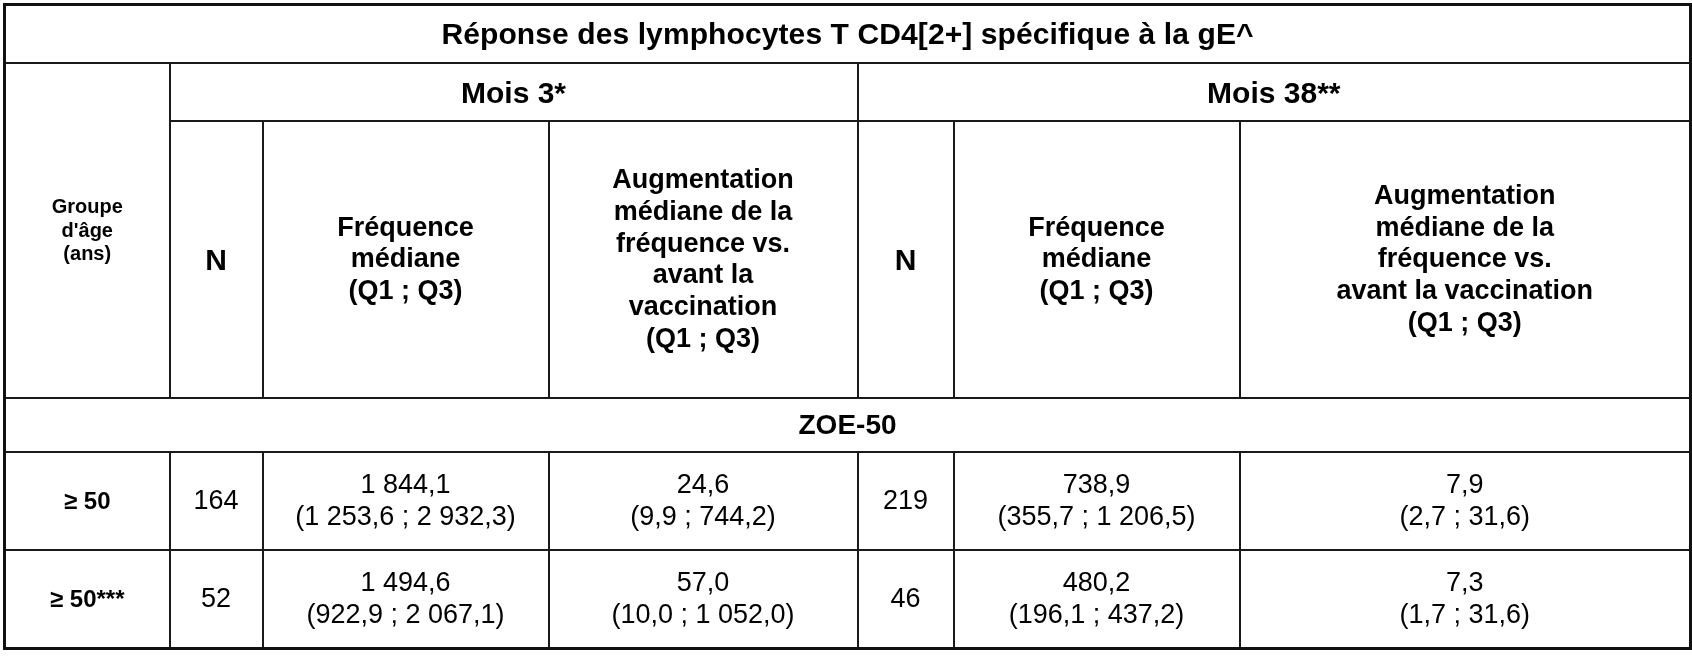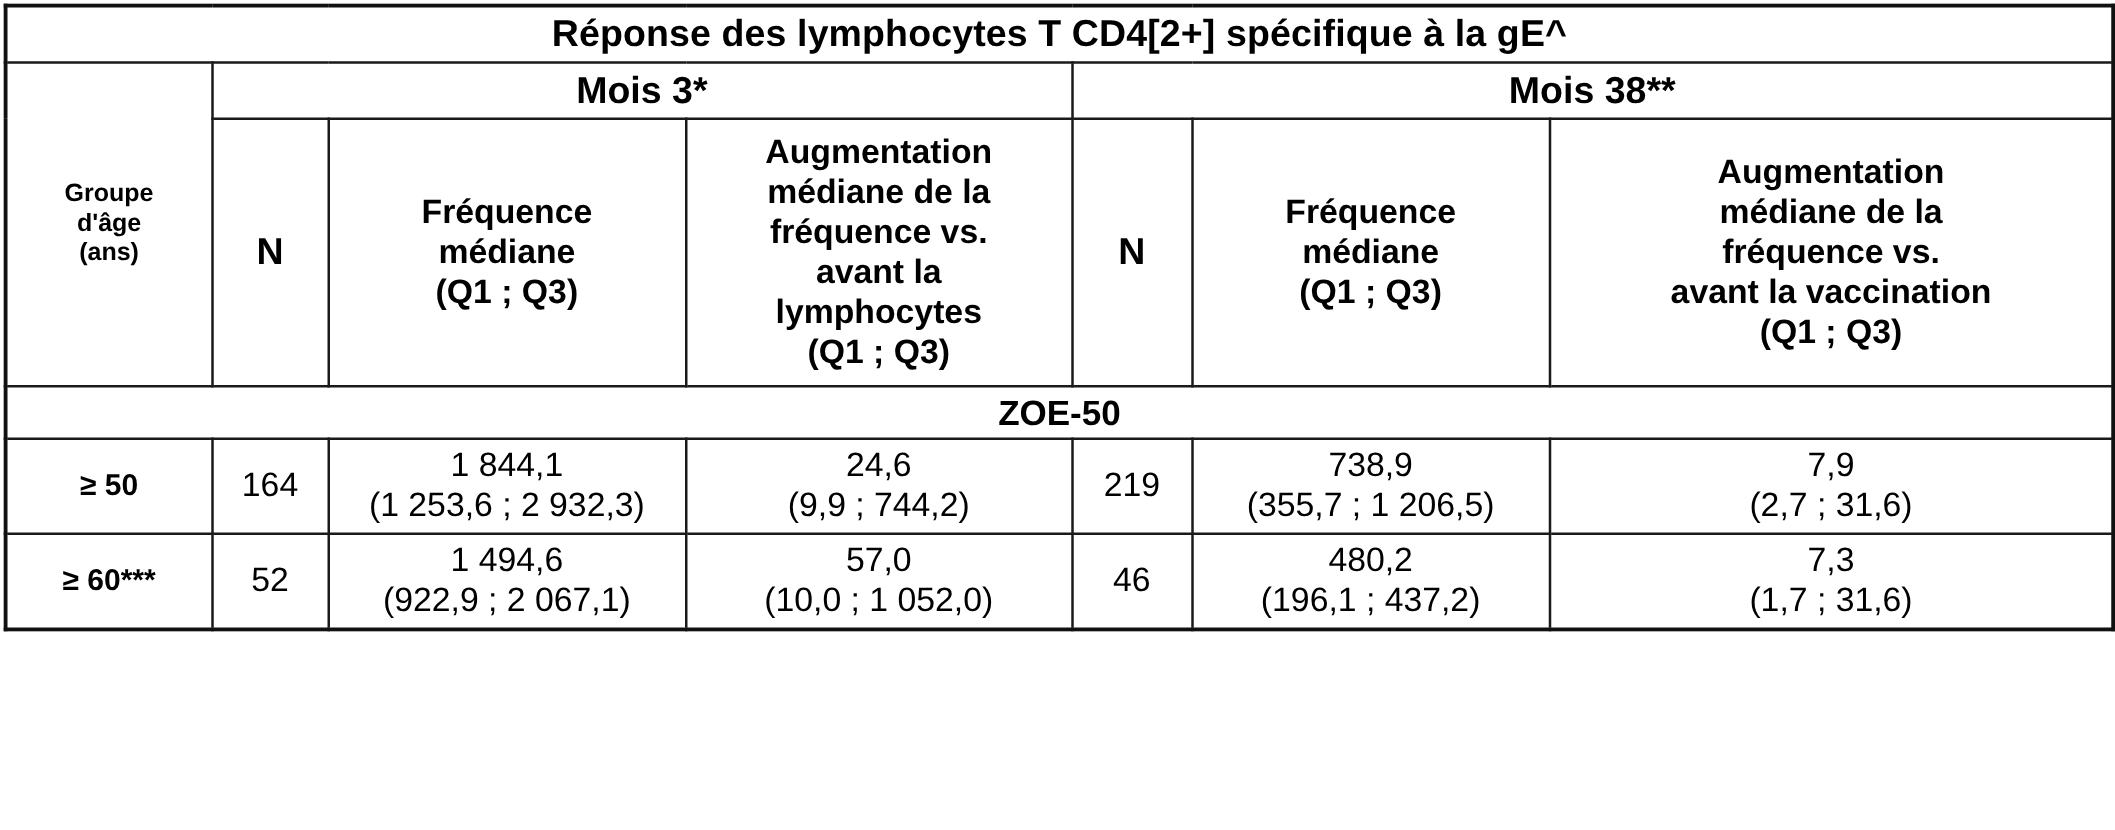--- a/index.html
+++ b/index.html
@@ -14,25 +14,25 @@
   }
   #page {
     width: 1692px;
     height: 664px;
     position: relative;
     background: #ffffff;
     box-sizing: border-box;
   }
   table.data-table {
     width: 1686px;
-    height: 502px;
+    height: 647px;
     margin: 3px;
     border-collapse: collapse;
     table-layout: fixed;
-    background: #a3a3a3;
+    background: #84cc16;
   }
   table.data-table td {
     border: 2px solid #1a1a1a;
     text-align: center;
     vertical-align: middle;
     padding: 2px 4px;
     line-height: 1.18;
     background: #ffffff;
   }
   
@@ -117,21 +117,21 @@
         <td class="col-head">
           <span class="nowrap">Fréquence</span><br>
           <span class="nowrap">médiane</span><br>
           <span class="nowrap">(Q1  ; Q3)</span>
         </td>
         <td class="col-head">
           <span class="nowrap">Augmentation</span><br>
           <span class="nowrap">médiane de la</span><br>
           <span class="nowrap">fréquence vs.</span><br>
           <span class="nowrap">avant la</span><br>
-          <span class="nowrap">lymphocytes</span><br>
+          <span class="nowrap">vaccination</span><br>
           <span class="nowrap">(Q1  ; Q3)</span>
         </td>
         <td class="n-head">N</td>
         <td class="col-head">
           <span class="nowrap">Fréquence</span><br>
           <span class="nowrap">médiane</span><br>
           <span class="nowrap">(Q1  ; Q3)</span>
         </td>
         <td class="col-head">
           <span class="nowrap">Augmentation</span><br>
@@ -162,21 +162,21 @@
           <span class="v1 nowrap">738,9</span>
           <span class="v2 nowrap">(355,7 ; 1 206,5)</span>
         </td>
         <td class="num-cell">
           <span class="v1 nowrap">7,9</span>
           <span class="v2 nowrap">(2,7 ; 31,6)</span>
         </td>
       </tr>
 
       <tr>
-        <td class="age-cell">≥ 60***</td>
+        <td class="age-cell">≥ 50***</td>
         <td class="num-cell">52</td>
         <td class="num-cell">
           <span class="v1 nowrap">1 494,6</span>
           <span class="v2 nowrap">(922,9 ; 2 067,1)</span>
         </td>
         <td class="num-cell">
           <span class="v1 nowrap">57,0</span>
           <span class="v2 nowrap">(10,0 ; 1 052,0)</span>
         </td>
         <td class="num-cell">46</td>

